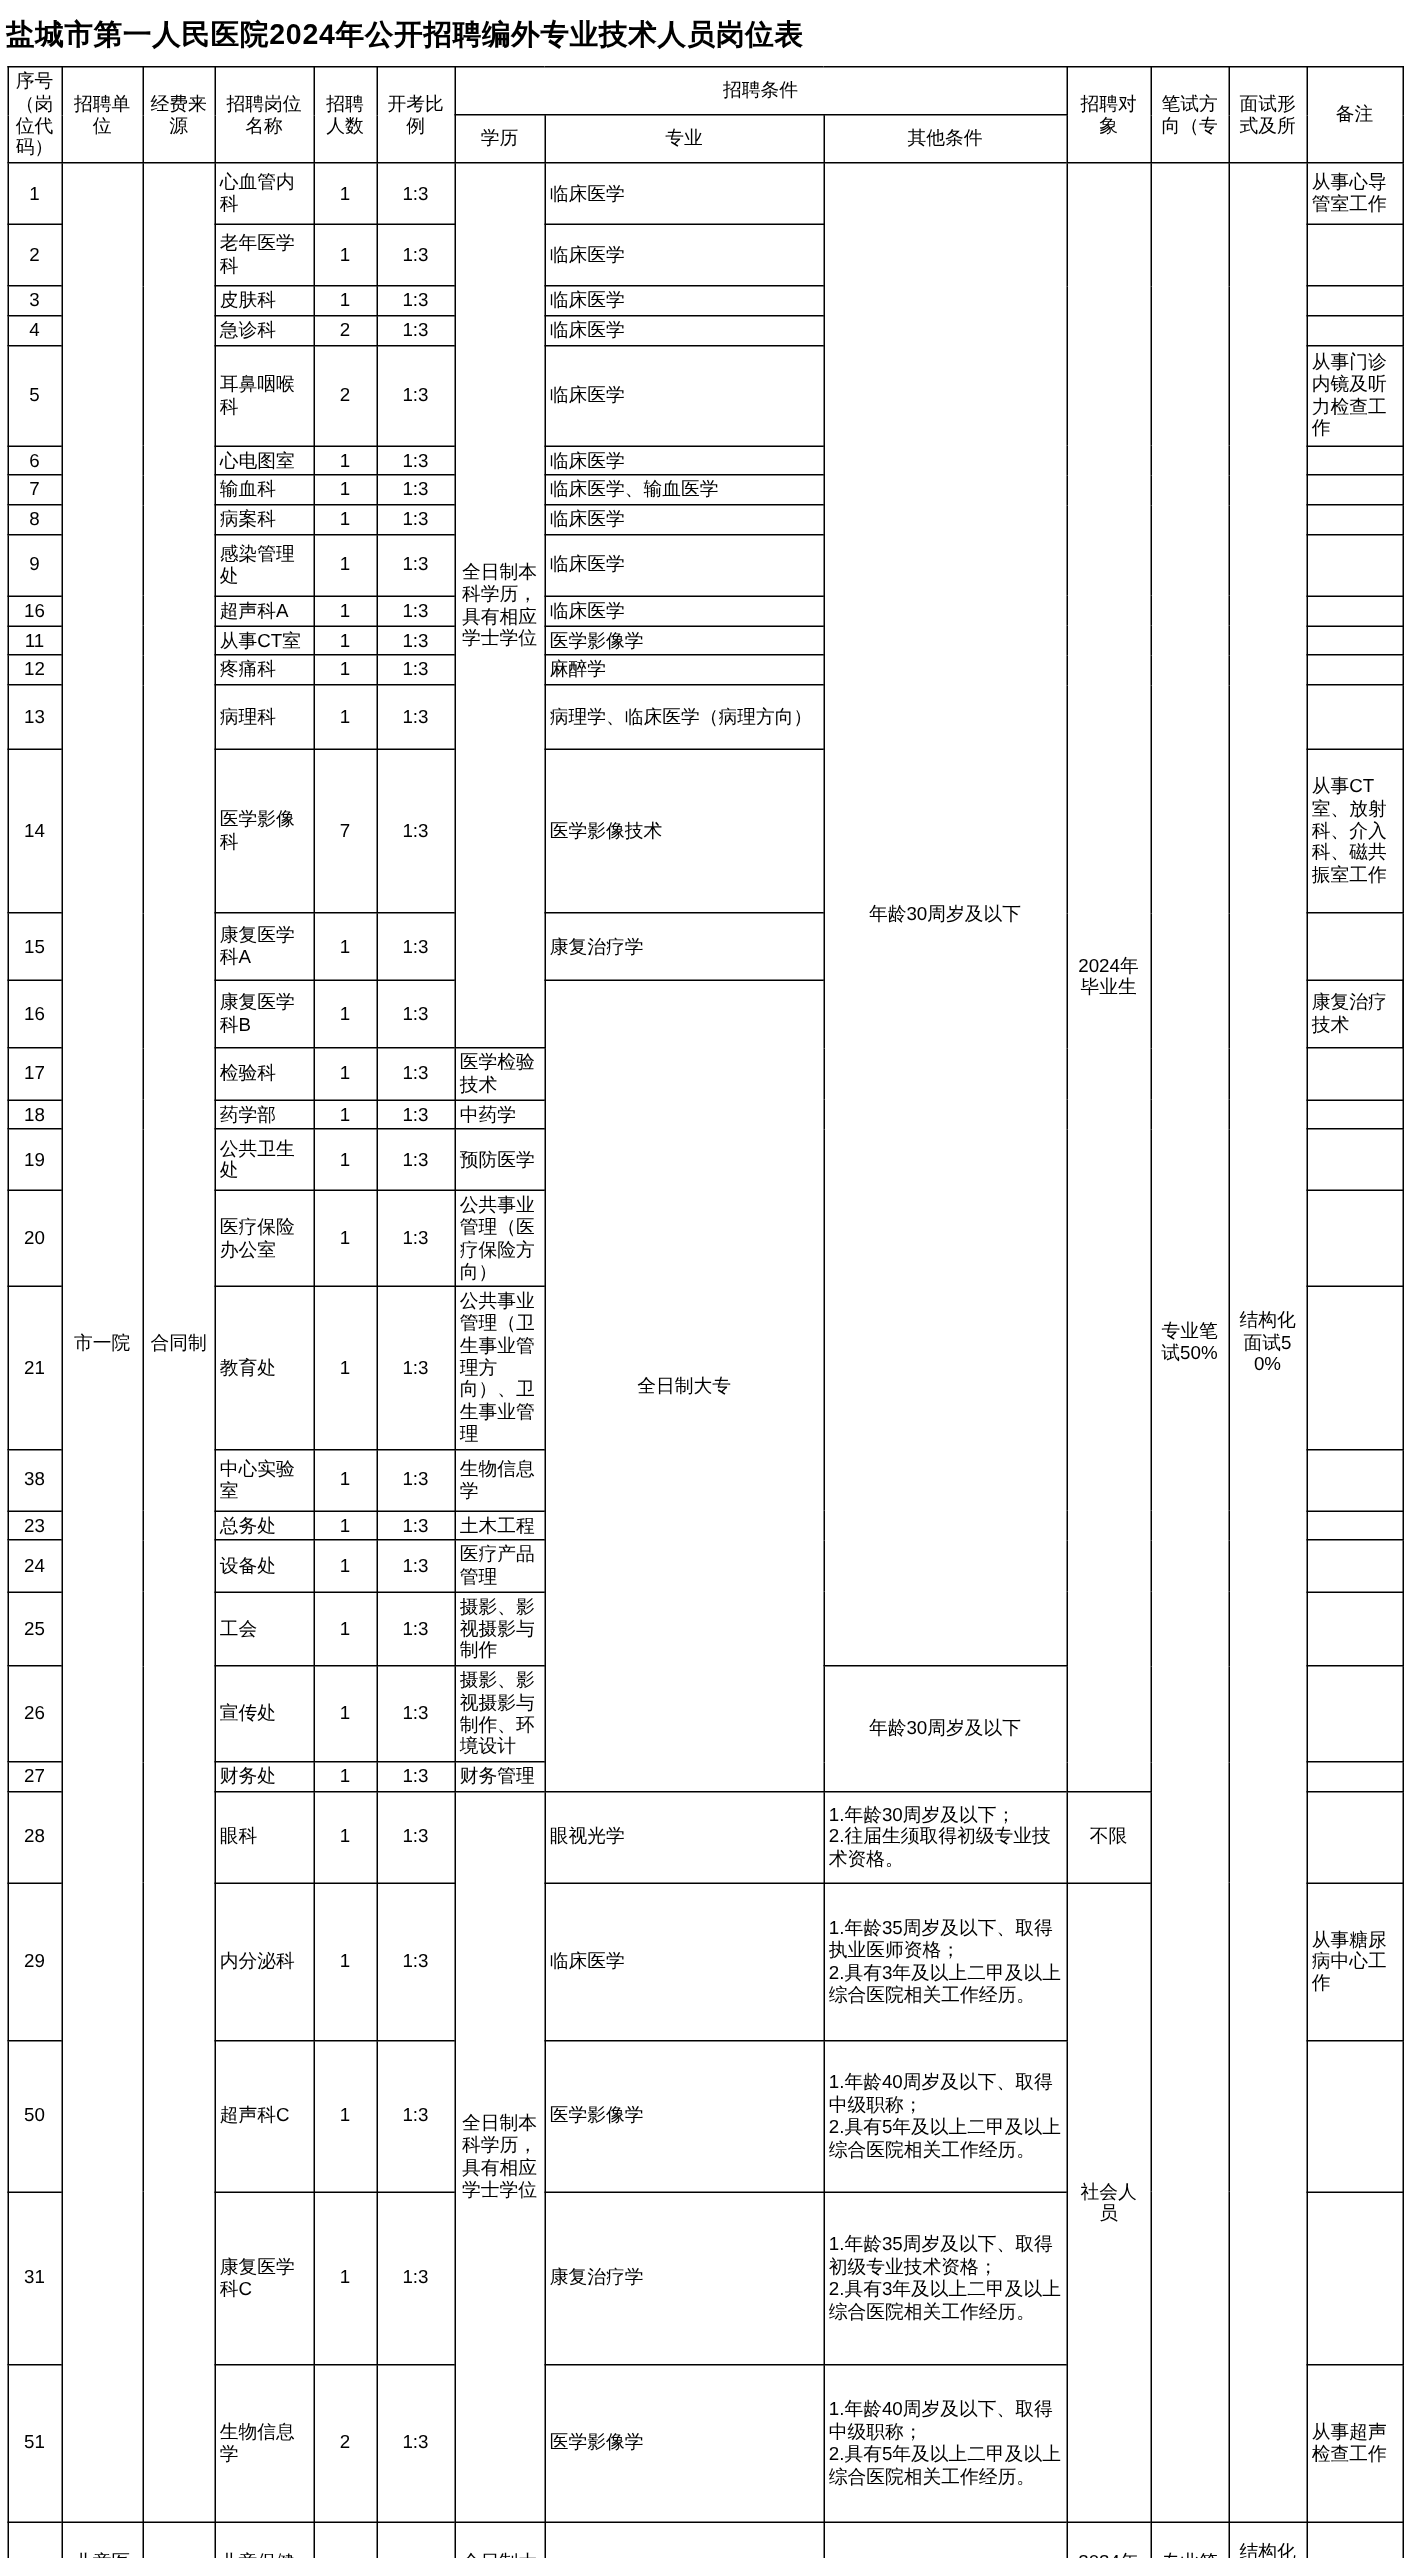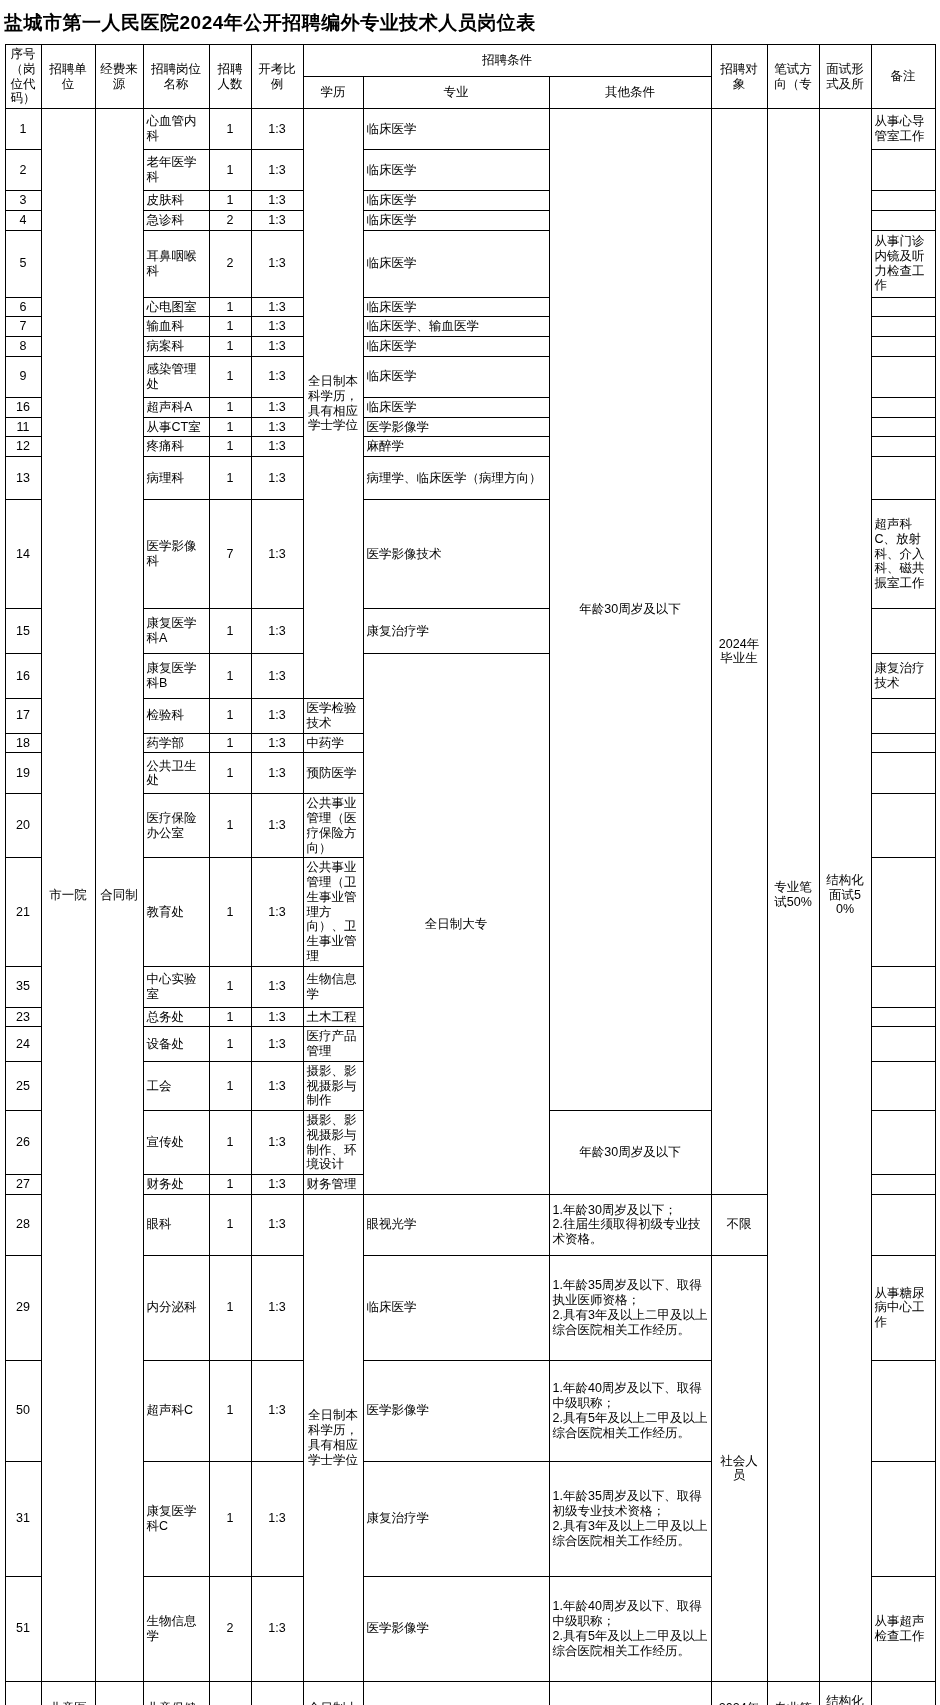--- a/index.html
+++ b/index.html
@@ -218,21 +218,21 @@
         <td class="l vtop">病理学、临床医学（病理方向）</td>
         <td class="l"></td>
       </tr>
 
       <tr>
         <td class="c">14</td>
         <td class="l" style="height:104px">医学影像科</td>
         <td class="c">7</td>
         <td class="c">1:3</td>
         <td class="l">医学影像技术</td>
-        <td class="l">超声科C、放射科、介入科、磁共振室工作</td>
+        <td class="l">从事CT室、放射科、介入科、磁共振室工作</td>
       </tr>
 
       <tr>
         <td class="c">15</td>
         <td class="l" style="height:40px">康复医学科A</td>
         <td class="c">1</td>
         <td class="c">1:3</td>
         <td class="l">康复治疗学</td>
         <td class="l"></td>
       </tr>
@@ -286,21 +286,21 @@
       <tr>
         <td class="c">21</td>
         <td class="l" style="height:44px">教育处</td>
         <td class="c">1</td>
         <td class="c">1:3</td>
         <td class="l vtop">公共事业管理（卫生事业管理方向）、卫生事业管理</td>
         <td class="l"></td>
       </tr>
 
       <tr>
-        <td class="c">35</td>
+        <td class="c">38</td>
         <td class="l" style="height:36px">中心实验室</td>
         <td class="c">1</td>
         <td class="c">1:3</td>
         <td class="l">生物信息学</td>
         <td class="l"></td>
       </tr>
 
       <tr>
         <td class="c">23</td>
         <td class="l">总务处</td>

